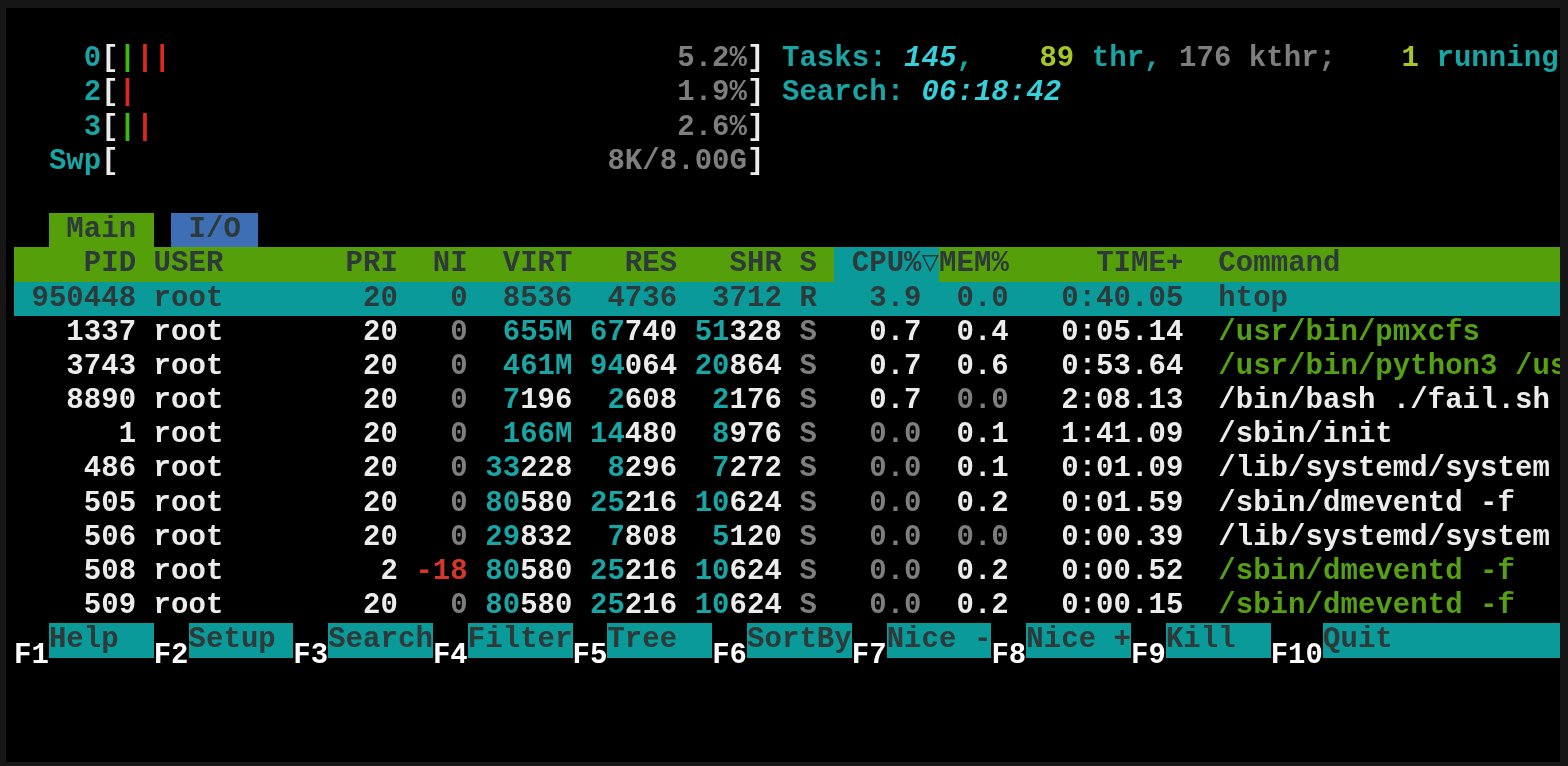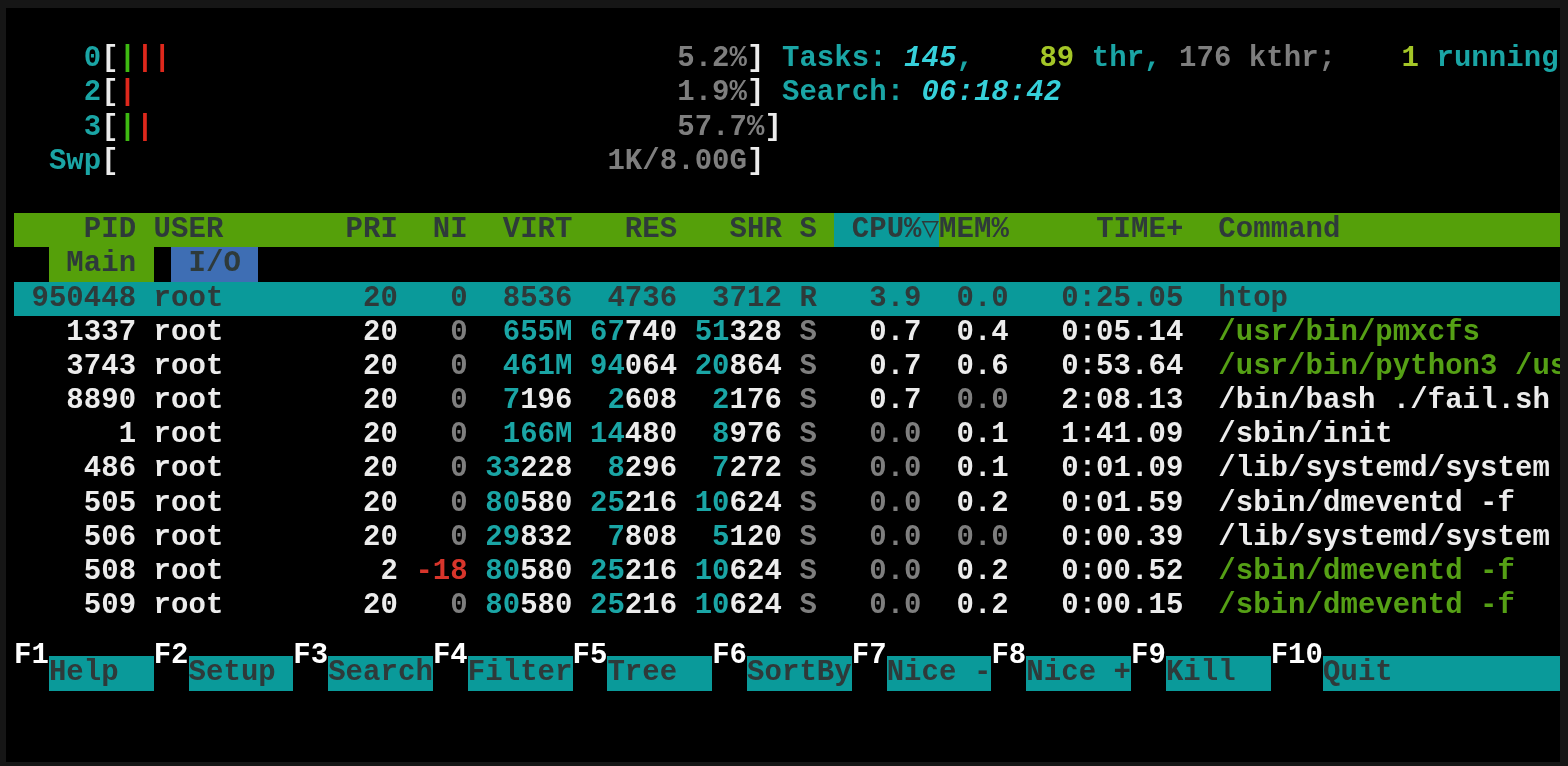--- a/index.html
+++ b/index.html
@@ -16,35 +16,35 @@
   .gn{color:var(--green);} .rd{color:var(--red);font-family:Liberation Mono, monospace;}
   .bgr{color:var(--barGreen);} .brd{color:var(--barRed);}
   .bbl{color:var(--barBlue);}  .bpu{color:var(--barPurple);} .bye{color:var(--barYellow);}
   .dk{color:var(--darkText);}
   .dks{color:var(--darkText);background:var(--rowTeal);}
   .bgh{background:var(--headerGreen);}
   .bgs{background:var(--rowTeal);}
   .tabM{background:var(--headerGreen);color:var(--darkText);}
   .tabI{background:var(--tabBlue);color:var(--darkText);}
   .fk{color:var(--brightWhite);margin-top:16px;}
-  .fl{background:var(--rowTeal);color:var(--darkText);margin-top:33px;}
+  .fl{background:var(--rowTeal);color:var(--darkText);}
 </style>
 </head>
 <body>
 
 <div id="term">
     <div class="ln"></div>
     <div class="ln"><span class="cy">    0</span><span class="wh">[</span><span class="bgr">|</span><span class="brd">||</span><span class="gy">                             5.2%</span><span class="wh">]</span><span class="cy"> Tasks: </span><span class="bc">145</span><span class="cy">, </span><span class="lm">89</span><span class="cy"> thr, </span><span class="gy">176 kthr; </span><span class="lm">1</span><span class="cy"> running</span></div>
     <div class="ln"><span class="cy">    2</span><span class="wh">[</span><span class="brd">|</span><span class="gy">                               1.9%</span><span class="wh">]</span><span class="cy"> Search: </span><span class="bc">06:18:42</span></div>
-    <div class="ln"><span class="cy">    3</span><span class="wh">[</span><span class="bgr">|</span><span class="brd">|</span><span class="gy">                              57.7%</span><span class="wh">]</span></div>
-    <div class="ln"><span class="cy">  Swp</span><span class="wh">[</span><span class="gy">                            1K/8.00G</span><span class="wh">]</span></div>
+    <div class="ln"><span class="cy">    3</span><span class="wh">[</span><span class="bgr">|</span><span class="brd">|</span><span class="gy">                              2.6%</span><span class="wh">]</span></div>
+    <div class="ln"><span class="cy">  Swp</span><span class="wh">[</span><span class="gy">                            8K/8.00G</span><span class="wh">]</span></div>
     <div class="ln"></div>
+    <div class="ln"><span>  </span><span class="tabM"> Main </span><span> </span><span class="tabI"> I/O </span></div>
     <div class="ln bgh"><span class="dk">    PID USER       PRI  NI  VIRT   RES   SHR S </span><span class="dks"> CPU%▽</span><span class="dk">MEM%     TIME+  Command             </span></div>
-    <div class="ln"><span>  </span><span class="tabM"> Main </span><span> </span><span class="tabI"> I/O </span></div>
-    <div class="ln bgs"><span class="dk"> 950448 root        20   0  8536  4736  3712 R   3.9  0.0   0:25.05  htop                </span></div>
+    <div class="ln bgs"><span class="dk"> 950448 root        20   0  8536  4736  3712 R   3.9  0.0   0:40.05  htop                </span></div>
     <div class="ln"><span class="wh">   1337 root        20 </span><span class="gy">  0</span><span class="cy">  655M</span><span class="cy"> 67</span><span class="wh">740</span><span class="cy"> 51</span><span class="wh">328</span><span class="gy"> S</span><span class="wh">   0.7</span><span class="wh">  0.4</span><span class="wh">   0:05.14</span><span class="gn">  /usr/bin/pmxcfs</span></div>
     <div class="ln"><span class="wh">   3743 root        20 </span><span class="gy">  0</span><span class="cy">  461M</span><span class="cy"> 94</span><span class="wh">064</span><span class="cy"> 20</span><span class="wh">864</span><span class="gy"> S</span><span class="wh">   0.7</span><span class="wh">  0.6</span><span class="wh">   0:53.64</span><span class="gn">  /usr/bin/python3 /us</span></div>
     <div class="ln"><span class="wh">   8890 root        20 </span><span class="gy">  0</span><span class="cy">  7</span><span class="wh">196</span><span class="cy">  2</span><span class="wh">608</span><span class="cy">  2</span><span class="wh">176</span><span class="gy"> S</span><span class="wh">   0.7</span><span class="gy">  0.0</span><span class="wh">   2:08.13</span><span class="wh">  /bin/bash ./fail.sh</span></div>
     <div class="ln"><span class="wh">      1 root        20 </span><span class="gy">  0</span><span class="cy">  166M</span><span class="cy"> 14</span><span class="wh">480</span><span class="cy">  8</span><span class="wh">976</span><span class="gy"> S</span><span class="gy">   0.0</span><span class="wh">  0.1</span><span class="wh">   1:41.09</span><span class="wh">  /sbin/init</span></div>
     <div class="ln"><span class="wh">    486 root        20 </span><span class="gy">  0</span><span class="cy"> 33</span><span class="wh">228</span><span class="cy">  8</span><span class="wh">296</span><span class="cy">  7</span><span class="wh">272</span><span class="gy"> S</span><span class="gy">   0.0</span><span class="wh">  0.1</span><span class="wh">   0:01.09</span><span class="wh">  /lib/systemd/system</span></div>
     <div class="ln"><span class="wh">    505 root        20 </span><span class="gy">  0</span><span class="cy"> 80</span><span class="wh">580</span><span class="cy"> 25</span><span class="wh">216</span><span class="cy"> 10</span><span class="wh">624</span><span class="gy"> S</span><span class="gy">   0.0</span><span class="wh">  0.2</span><span class="wh">   0:01.59</span><span class="wh">  /sbin/dmeventd -f</span></div>
     <div class="ln"><span class="wh">    506 root        20 </span><span class="gy">  0</span><span class="cy"> 29</span><span class="wh">832</span><span class="cy">  7</span><span class="wh">808</span><span class="cy">  5</span><span class="wh">120</span><span class="gy"> S</span><span class="gy">   0.0</span><span class="gy">  0.0</span><span class="wh">   0:00.39</span><span class="wh">  /lib/systemd/system</span></div>
     <div class="ln"><span class="wh">    508 root         2 </span><span class="rd">-18</span><span class="cy"> 80</span><span class="wh">580</span><span class="cy"> 25</span><span class="wh">216</span><span class="cy"> 10</span><span class="wh">624</span><span class="gy"> S</span><span class="gy">   0.0</span><span class="wh">  0.2</span><span class="wh">   0:00.52</span><span class="gn">  /sbin/dmeventd -f</span></div>
     <div class="ln"><span class="wh">    509 root        20 </span><span class="gy">  0</span><span class="cy"> 80</span><span class="wh">580</span><span class="cy"> 25</span><span class="wh">216</span><span class="cy"> 10</span><span class="wh">624</span><span class="gy"> S</span><span class="gy">   0.0</span><span class="wh">  0.2</span><span class="wh">   0:00.15</span><span class="gn">  /sbin/dmeventd -f</span></div>
     <div class="ln"><span class="fk">F1</span><span class="fl">Help  </span><span class="fk">F2</span><span class="fl">Setup </span><span class="fk">F3</span><span class="fl">Search</span><span class="fk">F4</span><span class="fl">Filter</span><span class="fk">F5</span><span class="fl">Tree  </span><span class="fk">F6</span><span class="fl">SortBy</span><span class="fk">F7</span><span class="fl">Nice -</span><span class="fk">F8</span><span class="fl">Nice +</span><span class="fk">F9</span><span class="fl">Kill  </span><span class="fk">F10</span><span class="fl">Quit          </span></div>

